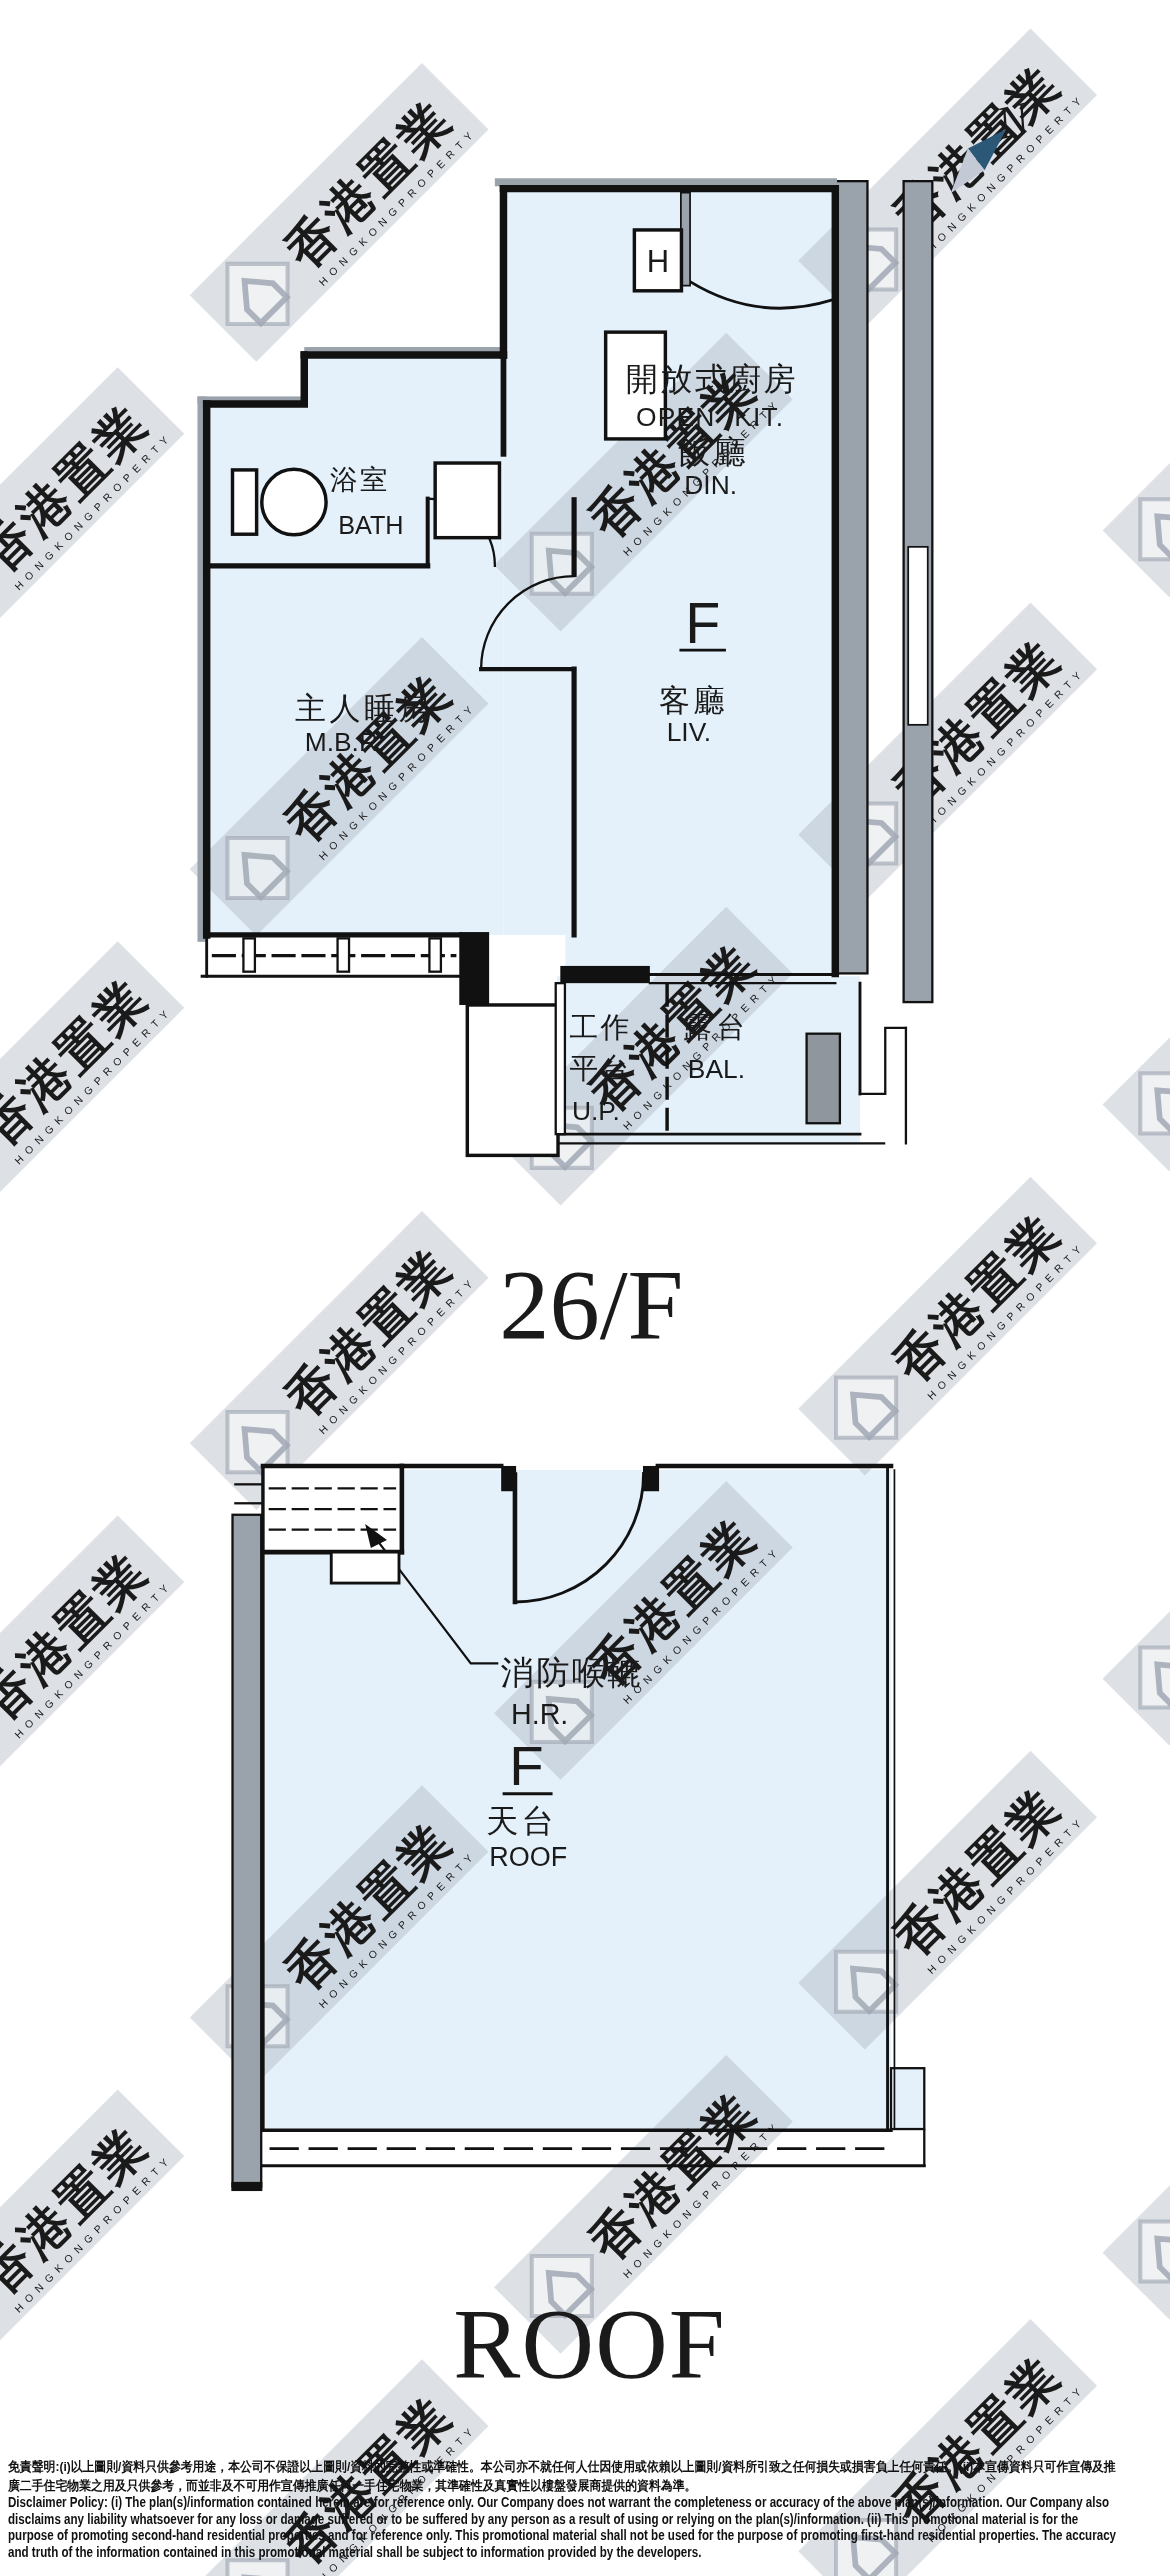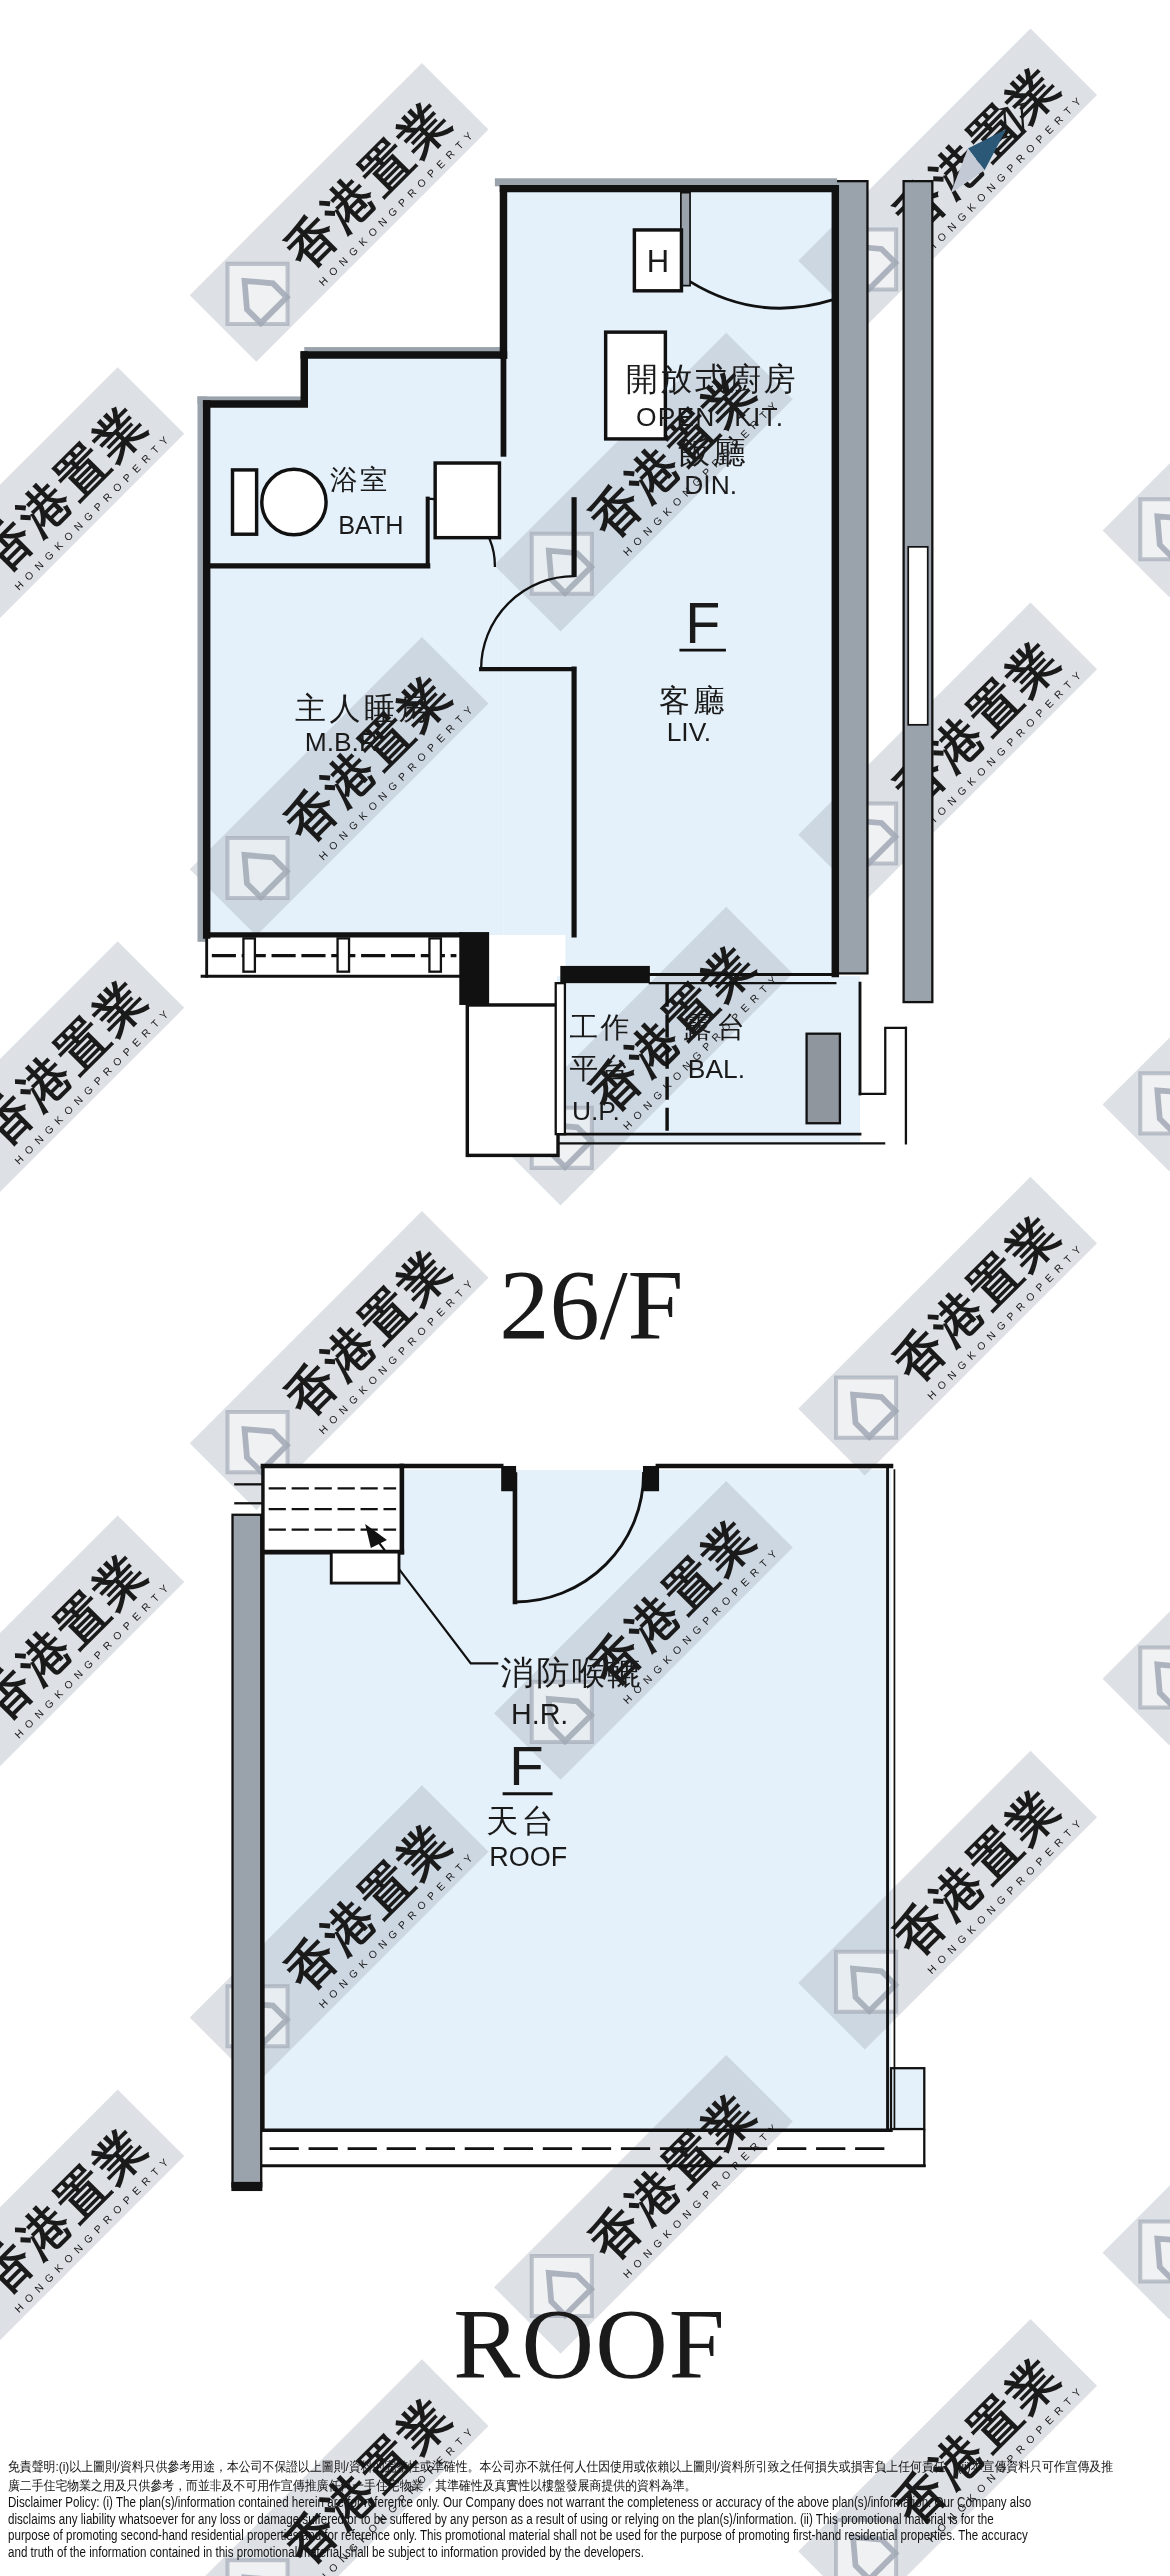--- a/index.html
+++ b/index.html
@@ -2,21 +2,21 @@
 <html style="font-size:9.2px"><head>
 <meta charset="utf-8">
 <style>
   html,body{margin:0;padding:0;background:#ffffff;}
   .canvas{position:relative;width:1170px;height:2576px;background:#fff;overflow:hidden;
           font-family:"Liberation Sans",sans-serif;}
   svg text{font-family:"Liberation Sans",sans-serif;fill:#1a1a1a;}
   svg .serif{font-family:"Liberation Serif","DejaVu Serif",serif;}
   svg .mid{text-anchor:middle;}
   svg .wsp{word-spacing:18px;}
-  .disc{position:absolute;left:8px;top:2457px;width:1160px;color:#111;}
+  .disc{position:absolute;left:8px;top:2457px;width:1160px;color:#111;font-weight:bold;}
   .disc .zh{font-size:13.2px;line-height:19px;white-space:nowrap;transform:scaleX(0.90);transform-origin:left top;}
   .disc .en{font-size:13.8px;line-height:16.7px;white-space:nowrap;transform:scaleX(0.84);transform-origin:left top;}
 </style>
 </head>
 <body>
 
 <div class="canvas">
 
 <svg width="1170" height="2576" viewBox="0 0 2038 4486">
 

